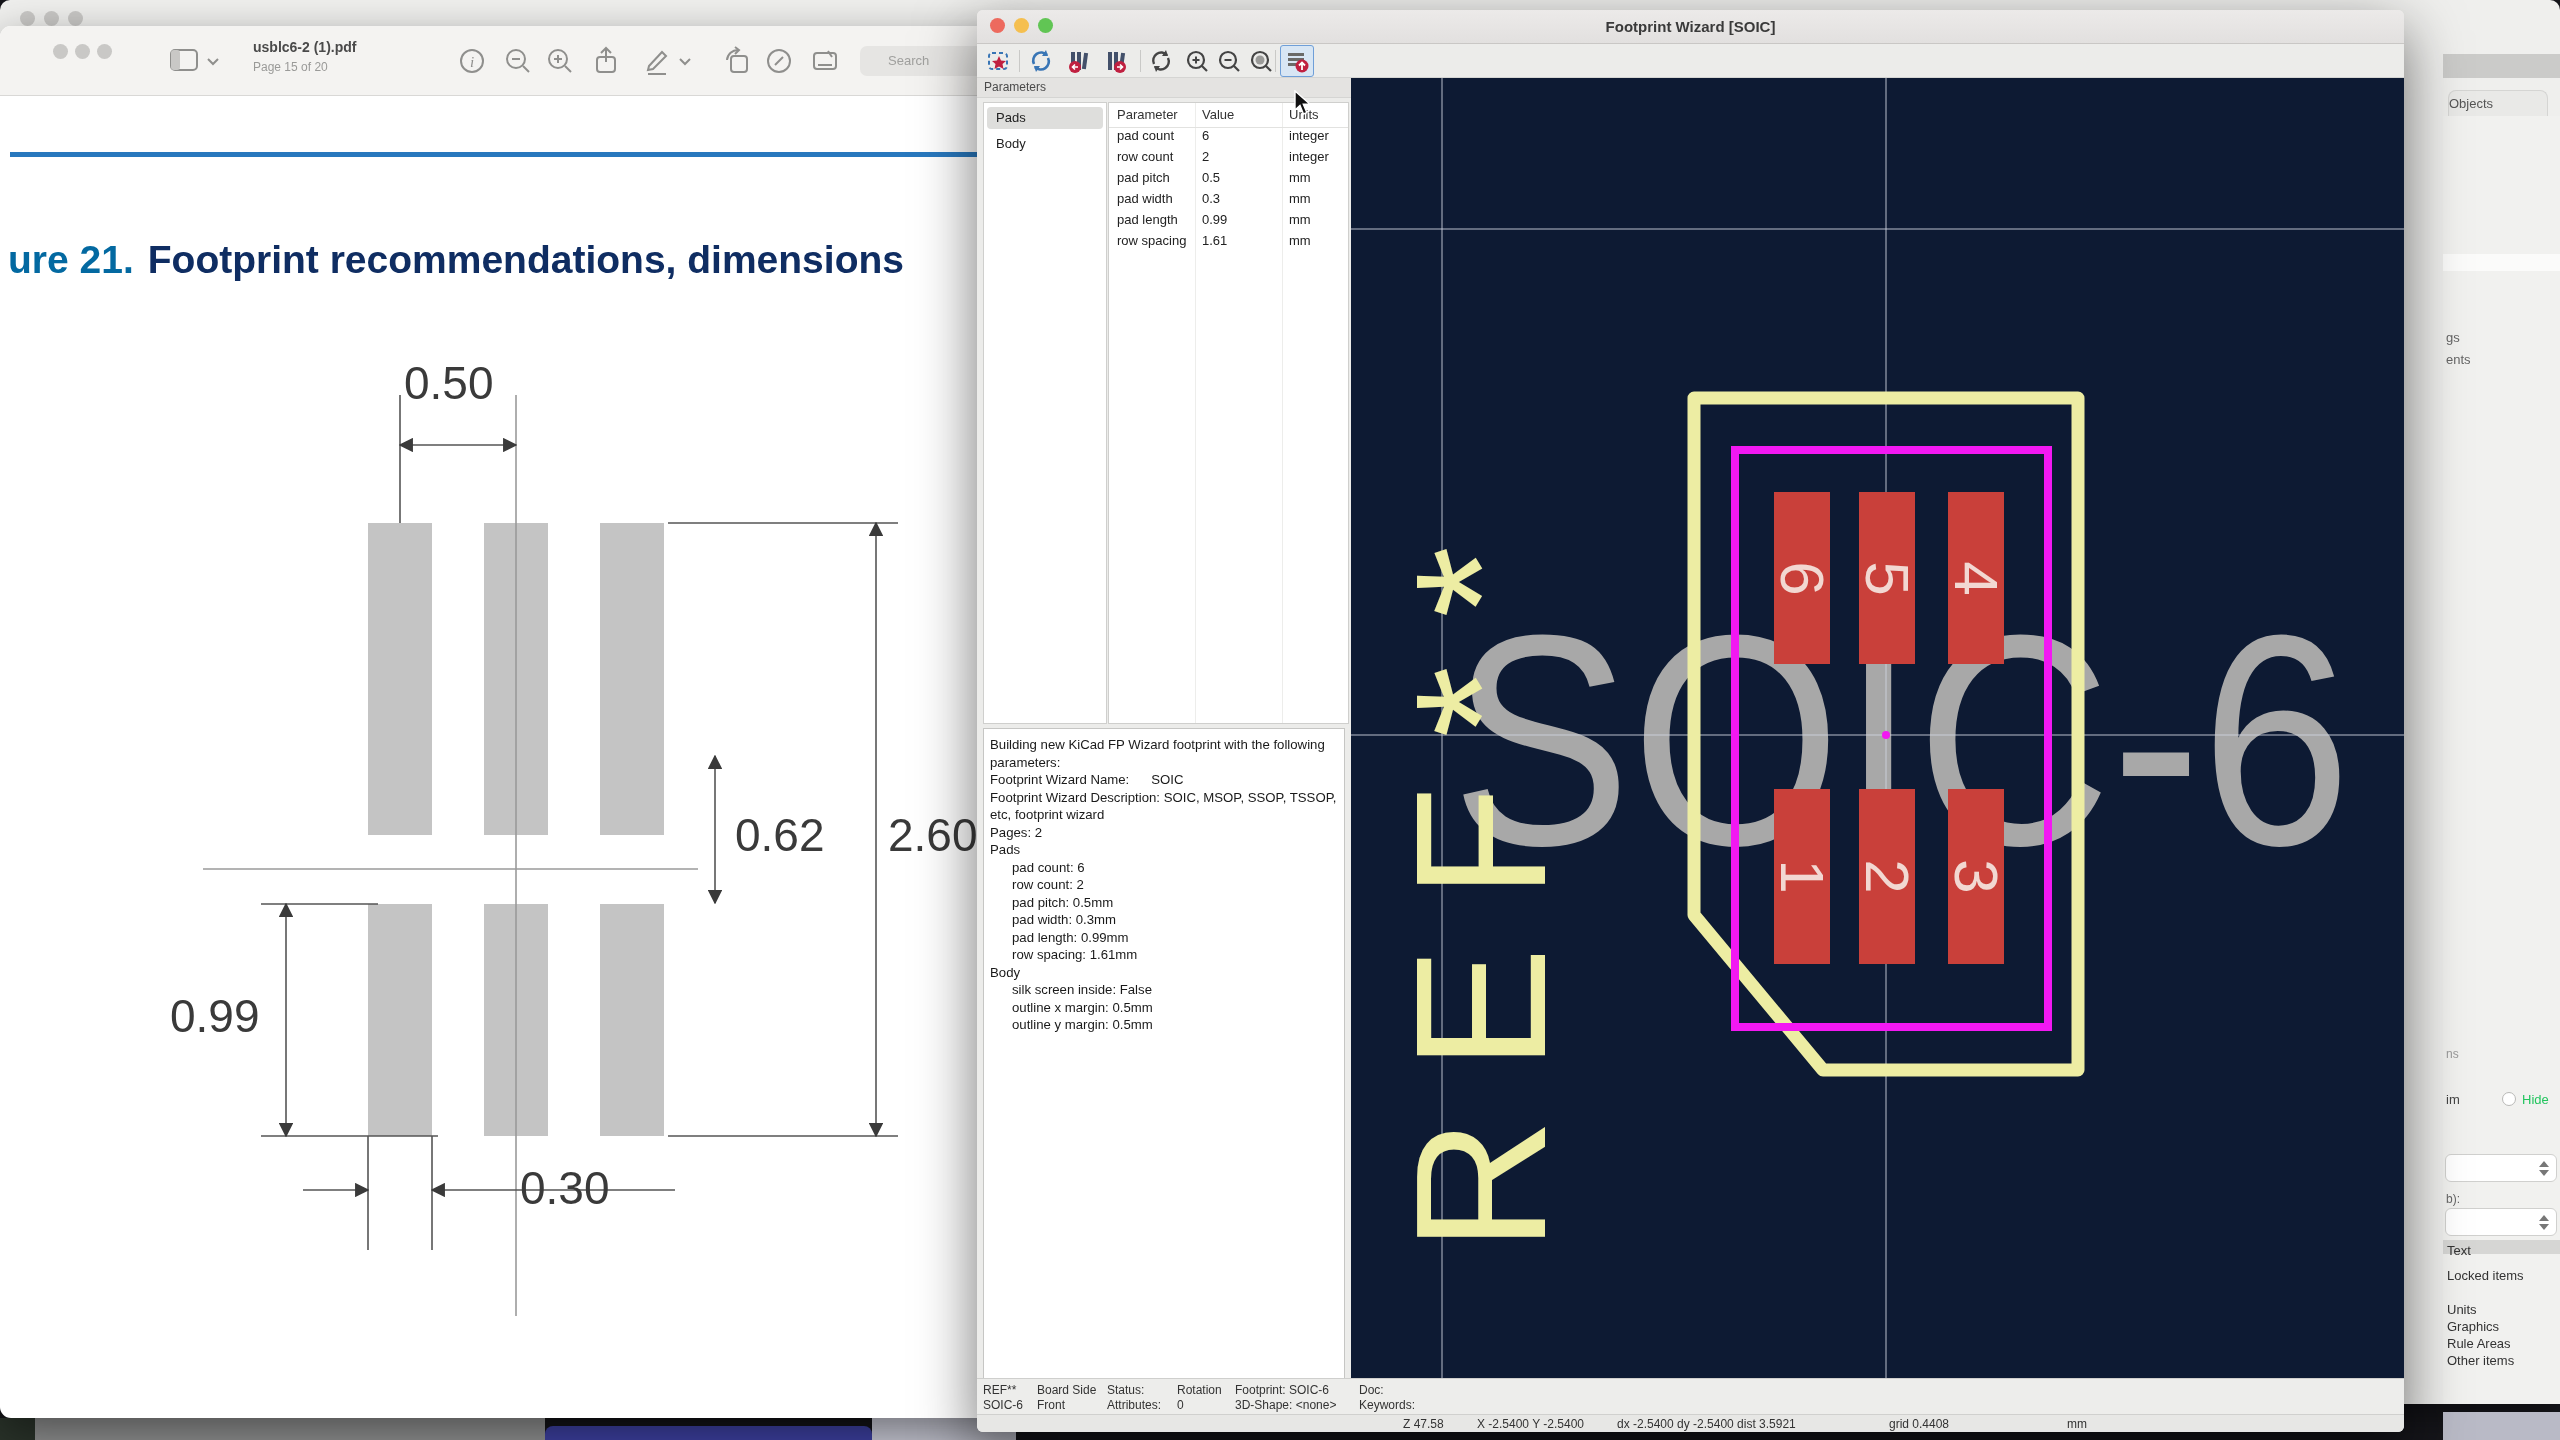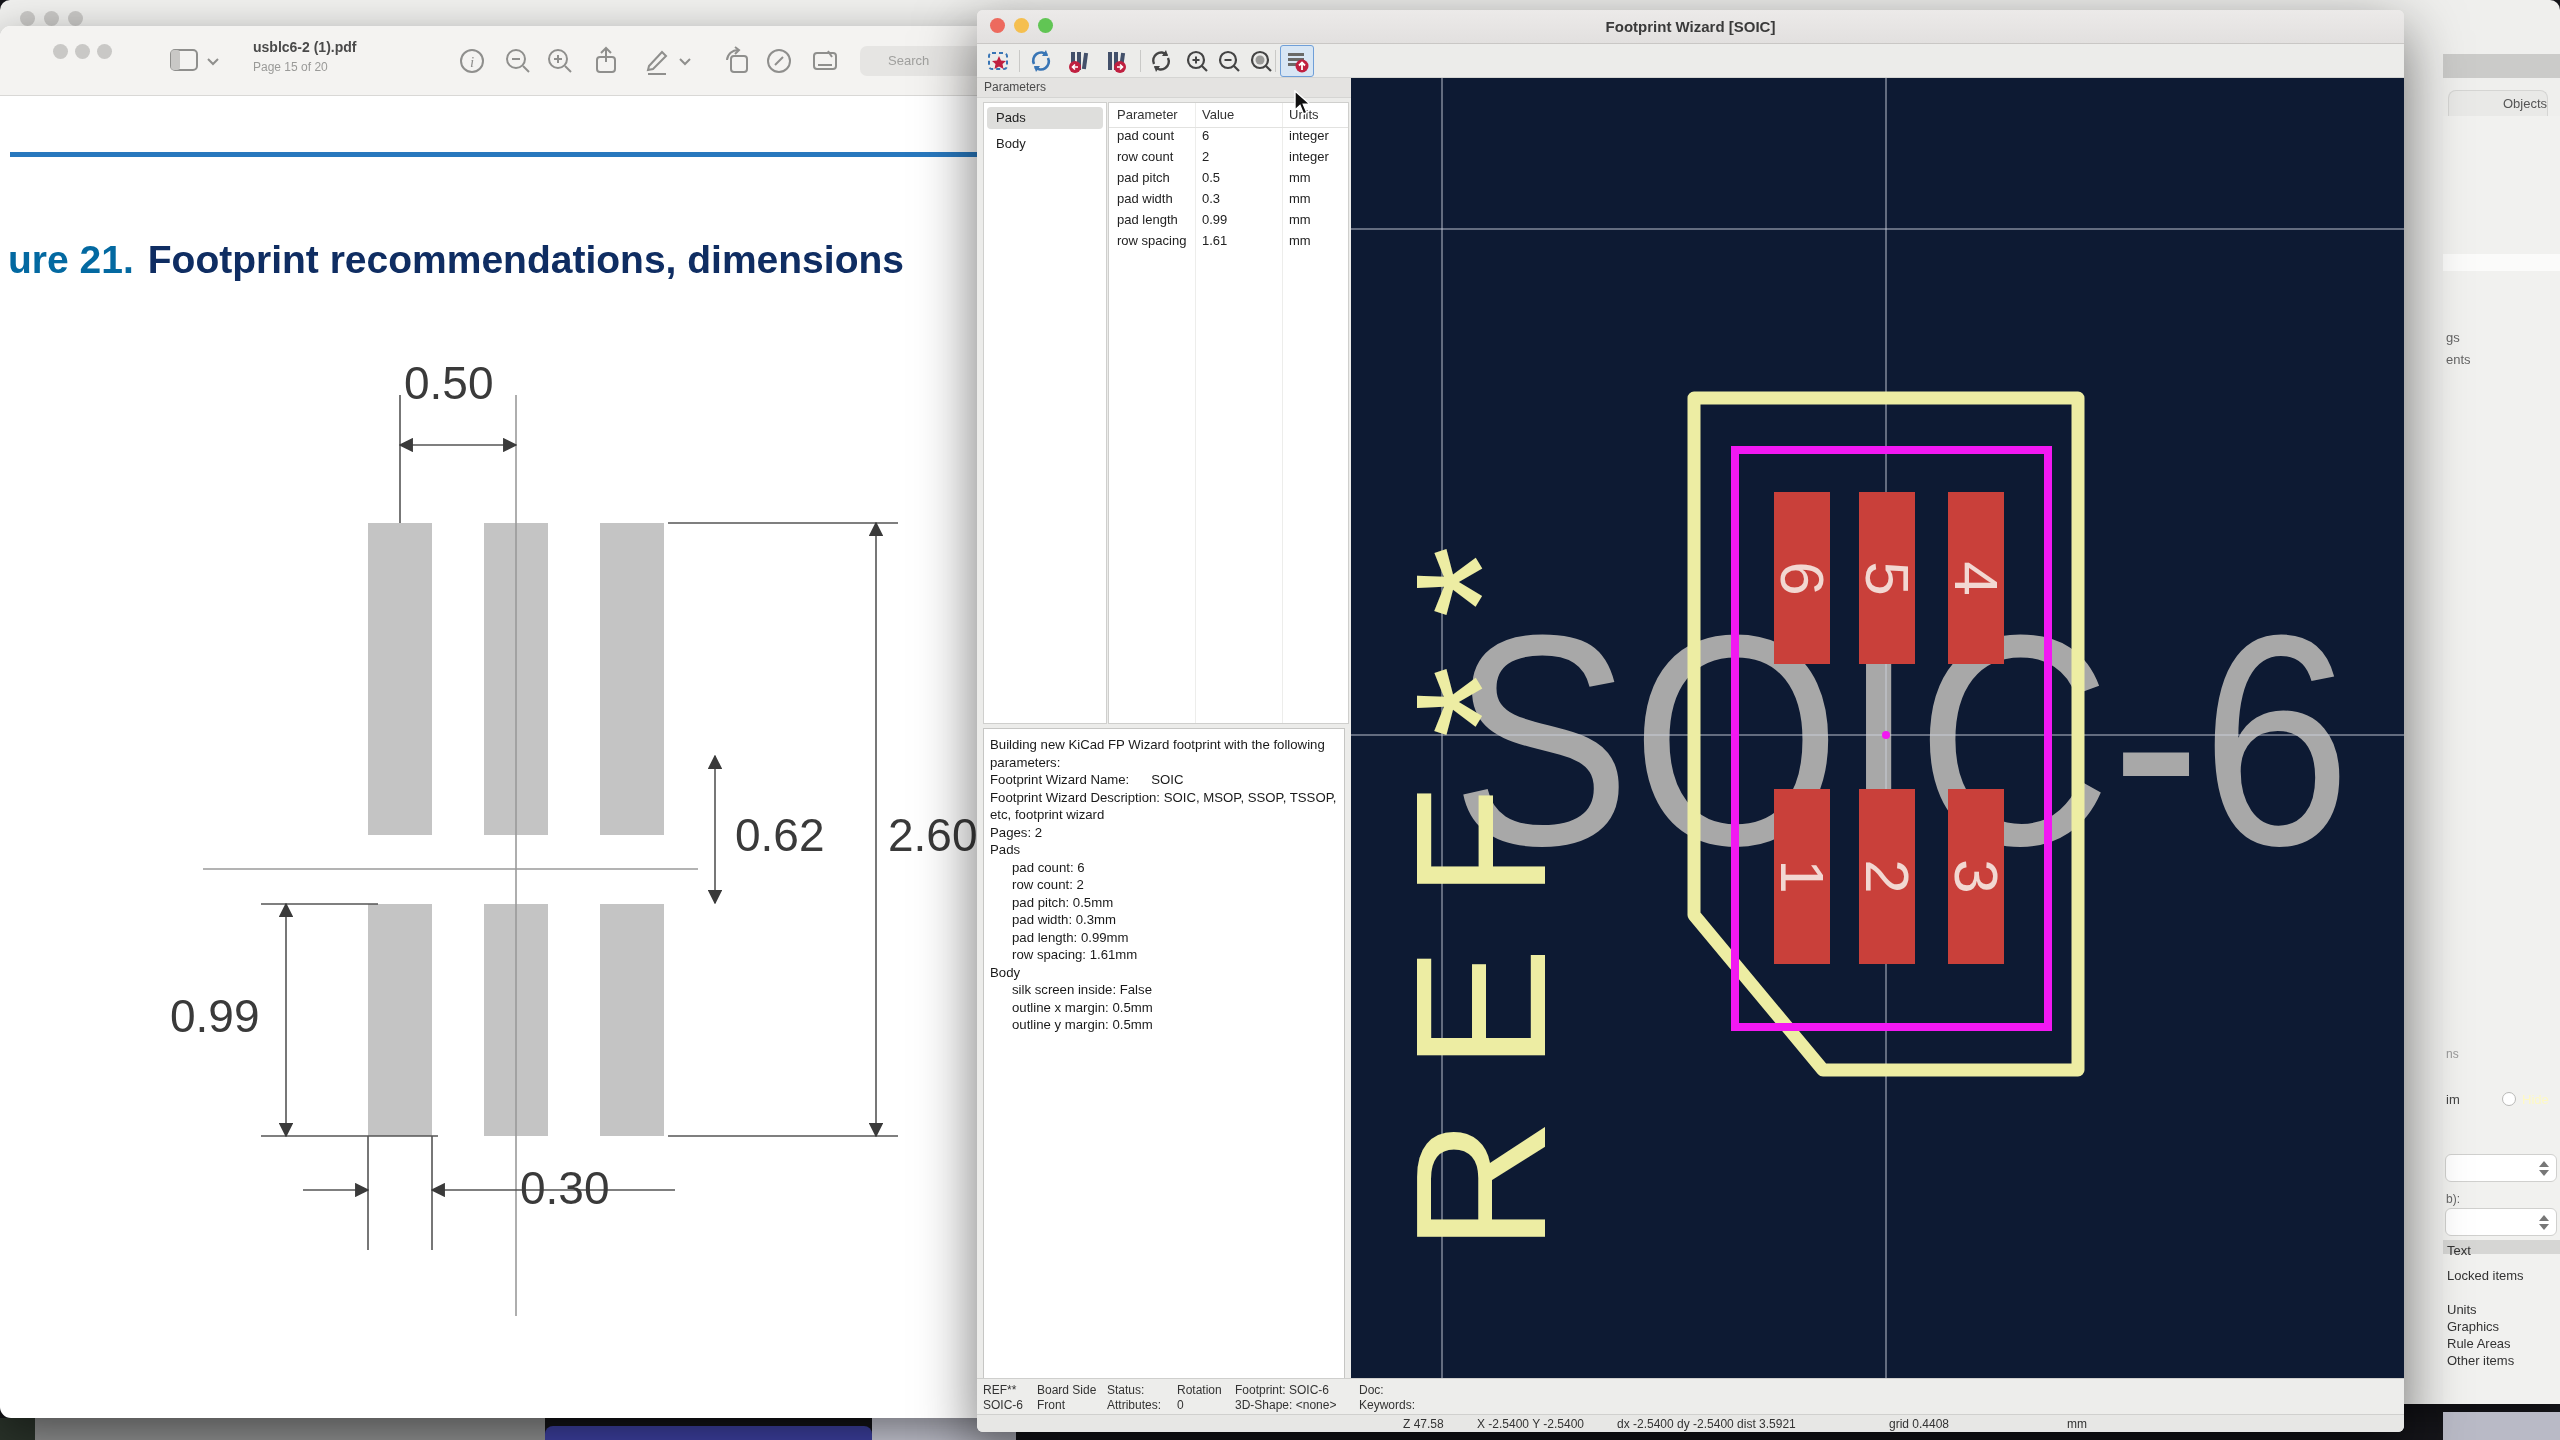--- a/index.html
+++ b/index.html
@@ -7,21 +7,21 @@
               font-family:"Liberation Sans", sans-serif; }
   .abs { position:absolute; }
 
   
   #pcbnew { left:0; top:8; width:2560px; height:1404px; background:#efefed;
             border-radius:10px; box-shadow:0 10px 40px rgba(0,0,0,.5); }
   .dot { position:absolute; width:15px; height:15px; border-radius:50%; background:#c9c8c6; }
   #pcb-toolband { left:2443px; top:54px; width:117px; height:24px; background:#cbcbc9; position:absolute; }
   #objects-tab { left:2448px; top:90px; width:100px; height:27px; background:#e9e9e7;
                  border:1px solid #d5d5d3; border-bottom:none; border-radius:8px 8px 0 0;
-                 font-size:13px; color:#555; text-align:right; line-height:26px; position:absolute;}
+                 font-size:13px; color:#555; text-align:left; line-height:26px; position:absolute;}
   #pcb-panel { left:2443px; top:116px; width:117px; height:1288px; background:#f1f1ef; position:absolute; }
   .pcb-frag { position:absolute; font-size:13px; color:#666; }
   .pcb-item { position:absolute; font-size:13px; color:#333; left:2447px; }
   .hl-row { left:2443px; top:254px; width:117px; height:17px; background:#fbfbfa; position:absolute; }
   .dd { position:absolute; left:2445px; width:112px; height:28px; background:#fff;
         border:1px solid #d0d0ce; border-radius:6px; }
   .spin { position:absolute; right:7px; top:6px; }
   .spin i { display:block; width:0; height:0; border-left:5px solid transparent; border-right:5px solid transparent; }
   .spin i.up { border-bottom:6px solid #777; margin-bottom:3px; }
   .spin i.dn { border-top:6px solid #777; }
@@ -116,21 +116,21 @@
 </div>
 <div id="pcb-toolband"></div>
 <div id="objects-tab">Objects</div>
 <div id="pcb-panel"></div>
 <div class="hl-row"></div>
 <span class="pcb-frag" style="left:2446px; top:330px;">gs</span>
 <span class="pcb-frag" style="left:2446px; top:352px;">ents</span>
 <span class="pcb-frag" style="left:2446px; top:1047px; color:#999; font-size:12px;">ns</span>
 <span class="pcb-frag" style="left:2446px; top:1092px; color:#444;">im</span>
 <span class="radio" style="left:2502px; top:1092px;"></span>
-<span class="pcb-frag" style="left:2522px; top:1092px; color:#fef9c3;">Hide</span>
+<span class="pcb-frag" style="left:2522px; top:1092px; color:#22c55e;">Hide</span>
 <div class="dd" style="top:1154px;">
   <span class="spin">
       <i class="up"></i>
       <i class="dn"></i>
     </span>
 </div>
 <span class="pcb-frag" style="left:2446px; top:1192px; font-size:12px;">b):</span>
 <div class="dd" style="top:1208px;">
   <span class="spin">
       <i class="up"></i>

